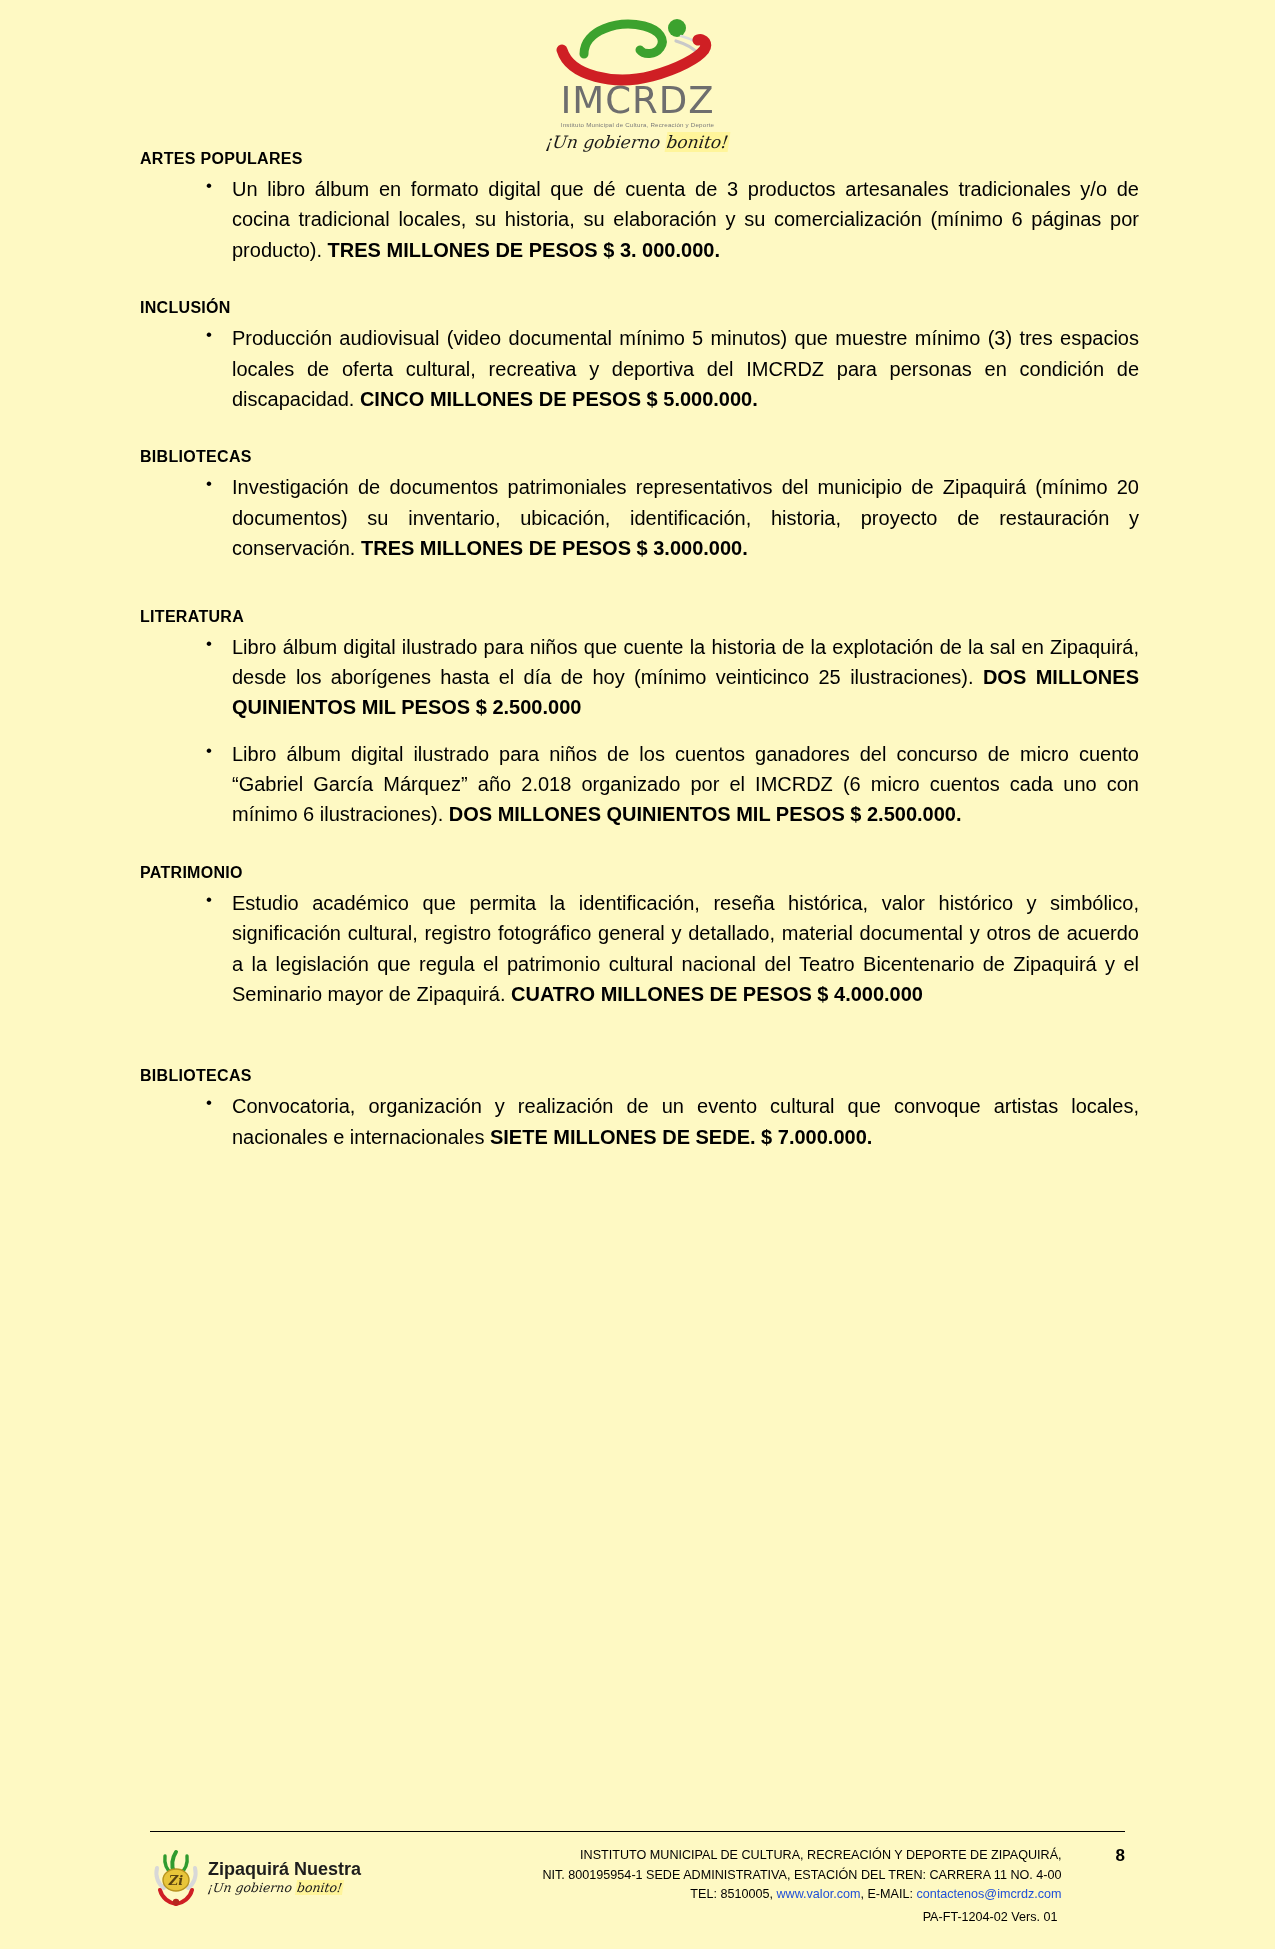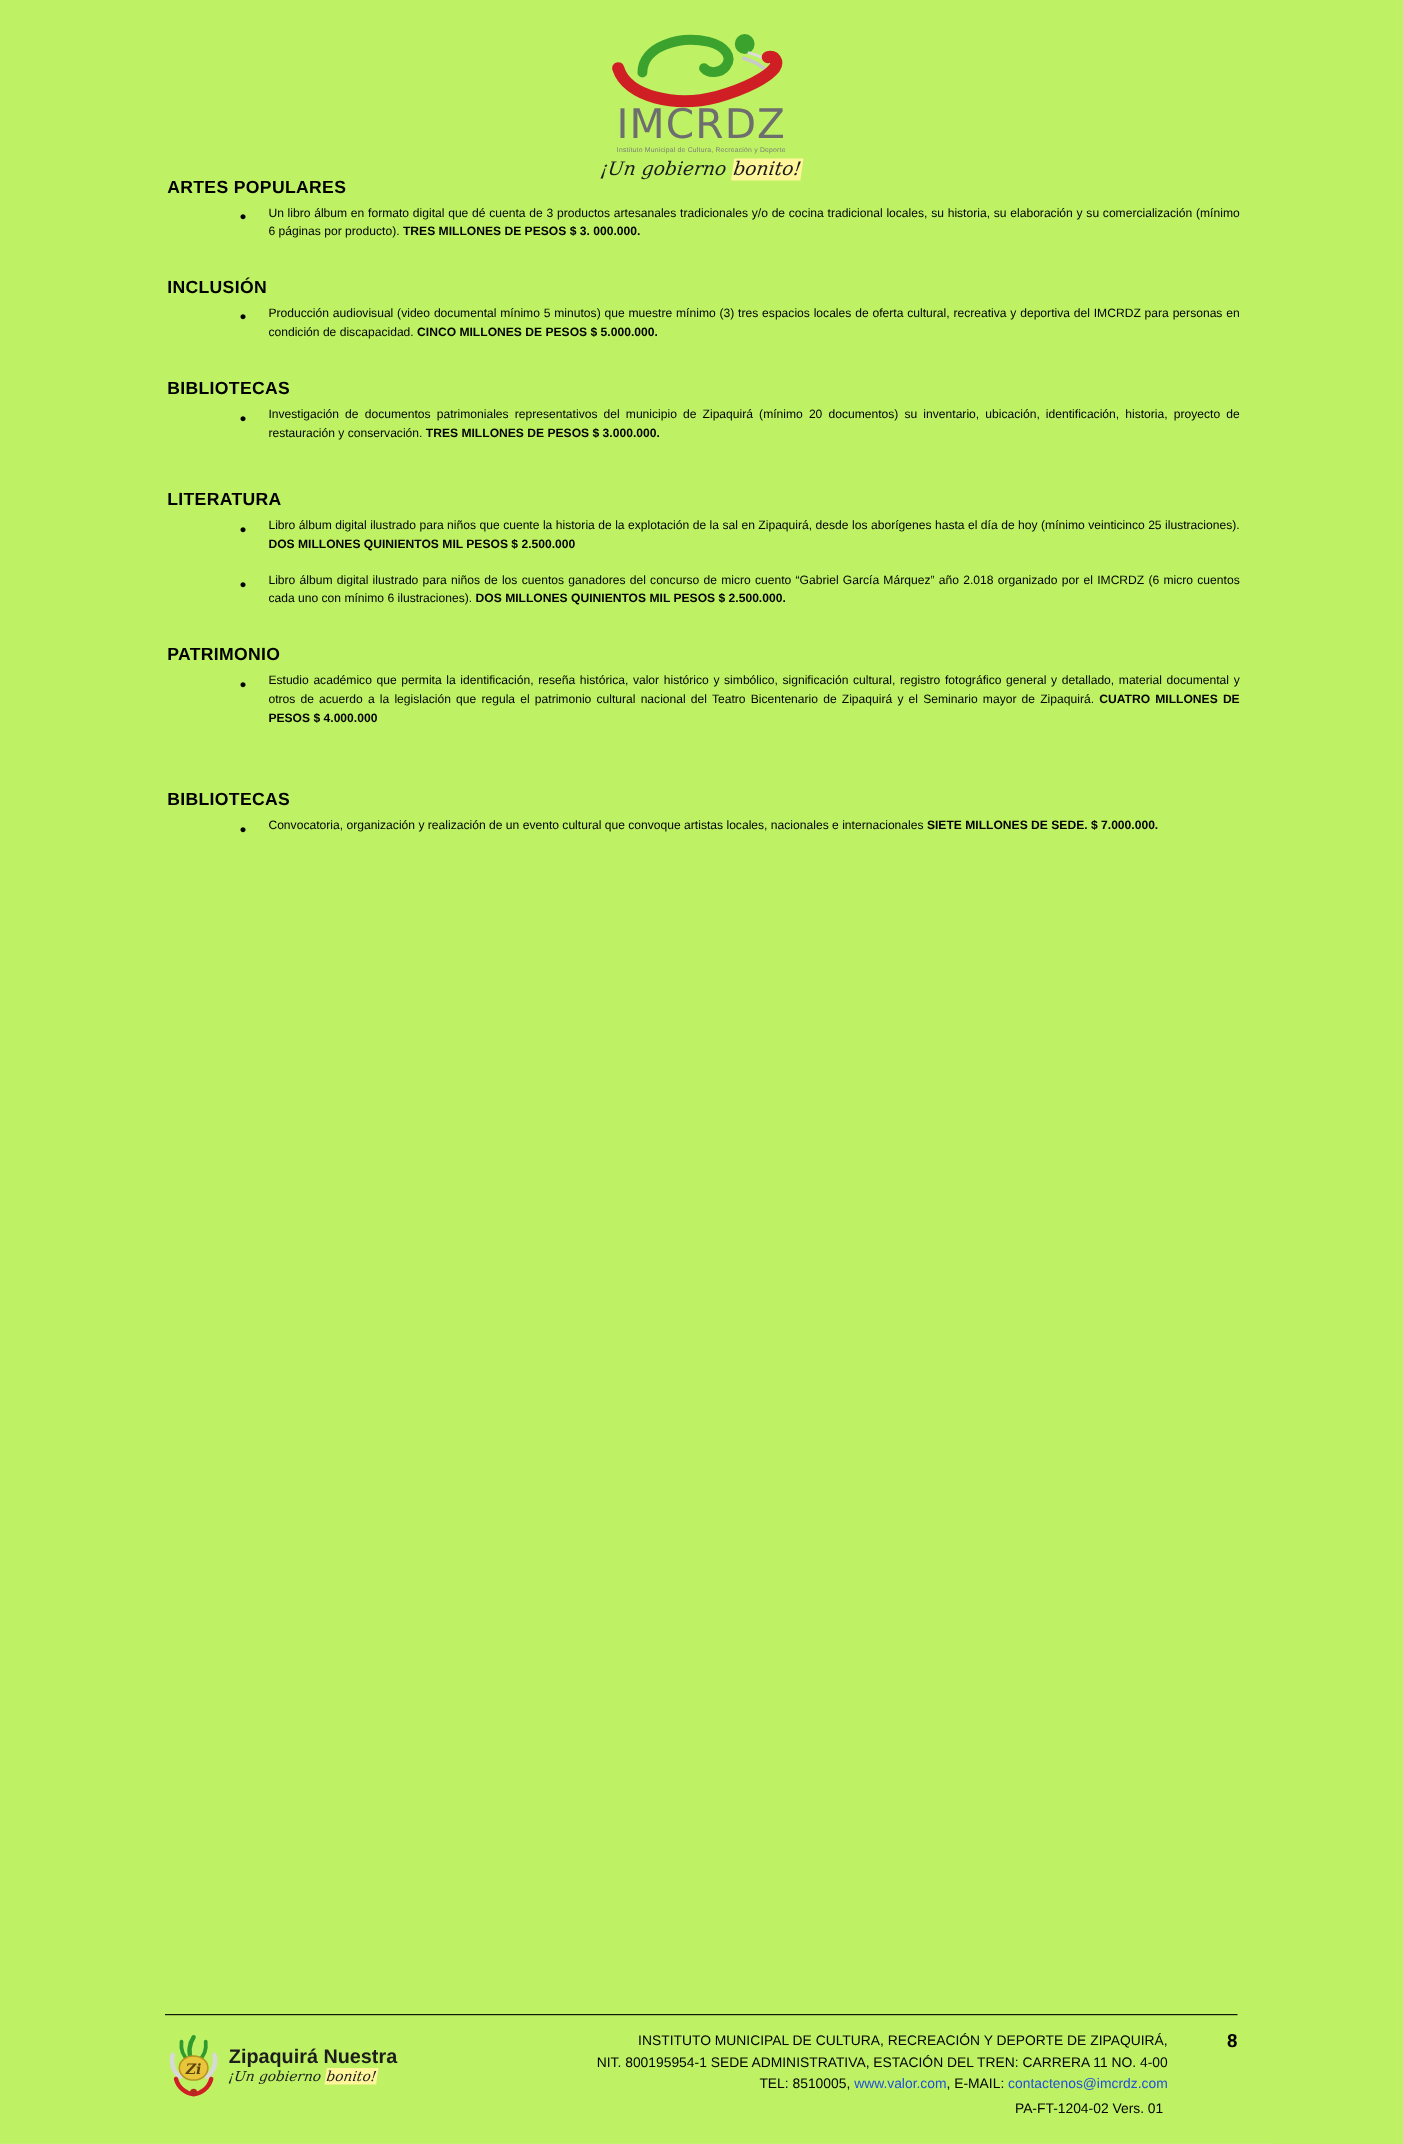--- a/index.html
+++ b/index.html
@@ -13,22 +13,22 @@
     position: relative;
     font-family: "Liberation Sans", sans-serif;
     color: #000000;
     overflow: hidden;
   }
 
   .page {
     position: relative;
     width: 1275px;
     height: 1949px;
-    padding: 12px;
-    background: #bef264;
+    padding: 0;
+    background: #fef9c3;
   }
 
   
   .header {
     width: 100%;
     display: flex;
     justify-content: center;
     align-items: flex-start;
     padding-top: 14px;
     height: 150px;
@@ -91,21 +91,21 @@
   }
   .bullets {
     list-style: none;
     margin: 0;
     padding: 0;
   }
   .bullet {
     position: relative;
     padding-left: 92px;
     margin-bottom: 16px;
-    font-size: 11px;
+    font-size: 20px;
     line-height: 1.52;
     text-align: justify;
     color: #000;
   }
   .bullet:last-child { margin-bottom: 0; }
   .bullet::before {
     content: "\2022";
     position: absolute;
     left: 66px;
     top: -1px;

